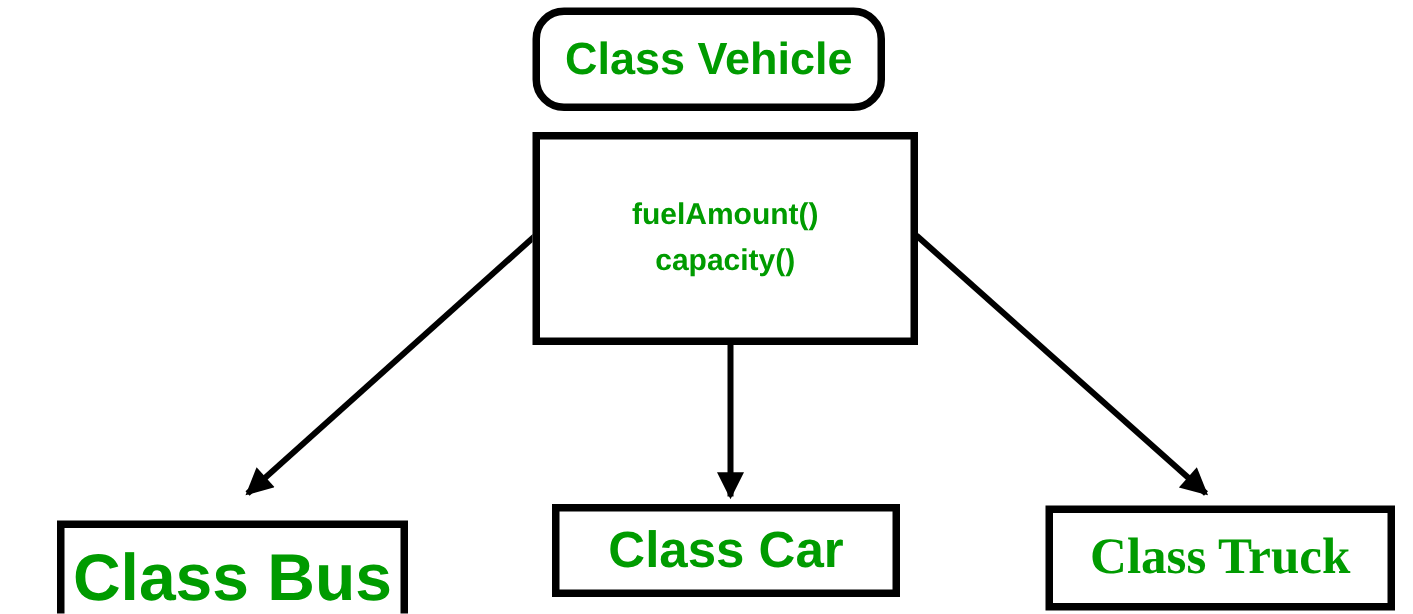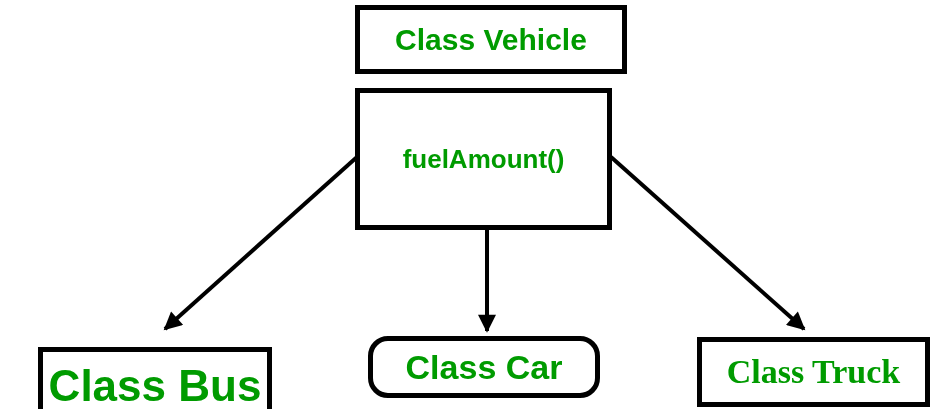--- a/index.html
+++ b/index.html
@@ -24,28 +24,28 @@
     border:5px solid var(--black);
     background:var(--bg);
     display:flex;
     align-items:center;
     justify-content:center;
     text-align:center;
     color:var(--green);
     font-weight:bold;
     z-index:2;
   }
-  .box-vehicle{left:355px;top:5px;width:272px;height:69px;font-size:30px;}
+  .box-vehicle{left:355px;top:5px;width:235px;height:69px;font-size:30px;border-radius:21px;}
   .box-methods{
     left:355px;top:88px;width:257px;height:142px;
     flex-direction:column;
-    font-size:26px;line-height:31px;
+    font-size:20px;line-height:31px;
   }
   .box-bus{left:38px;top:347px;width:234px;height:78px;font-size:44px;}
-  .box-car{left:368px;top:336px;width:232px;height:62px;font-size:34px;border-radius:20px;}
+  .box-car{left:368px;top:336px;width:232px;height:62px;font-size:34px;}
   .box-truck{left:697px;top:337px;width:233px;height:70px;font-size:34px;font-family:Liberation Serif, serif;}
   svg.arrows{
     position:absolute;left:0;top:0;width:942px;height:409px;
     z-index:1;
   }
 </style>
 </head>
 <body>
 
 <div class="canvas">
@@ -60,20 +60,21 @@
     <line x1="487" y1="230" x2="487" y2="331" stroke="#000000" stroke-width="4" marker-end="url(#arrowhead)"></line>
     <line x1="611" y1="157" x2="804" y2="329" stroke="#000000" stroke-width="4" marker-end="url(#arrowhead)"></line>
   </svg>
 
   <div class="box box-vehicle">
     <span>Class Vehicle</span>
   </div>
 
   <div class="box box-methods">
     <div>fuelAmount()</div>
+    <div>capacity()</div>
   </div>
 
   <div class="box box-bus">
     <span>Class Bus</span>
   </div>
 
   <div class="box box-car">
     <span>Class Car</span>
   </div>
 

